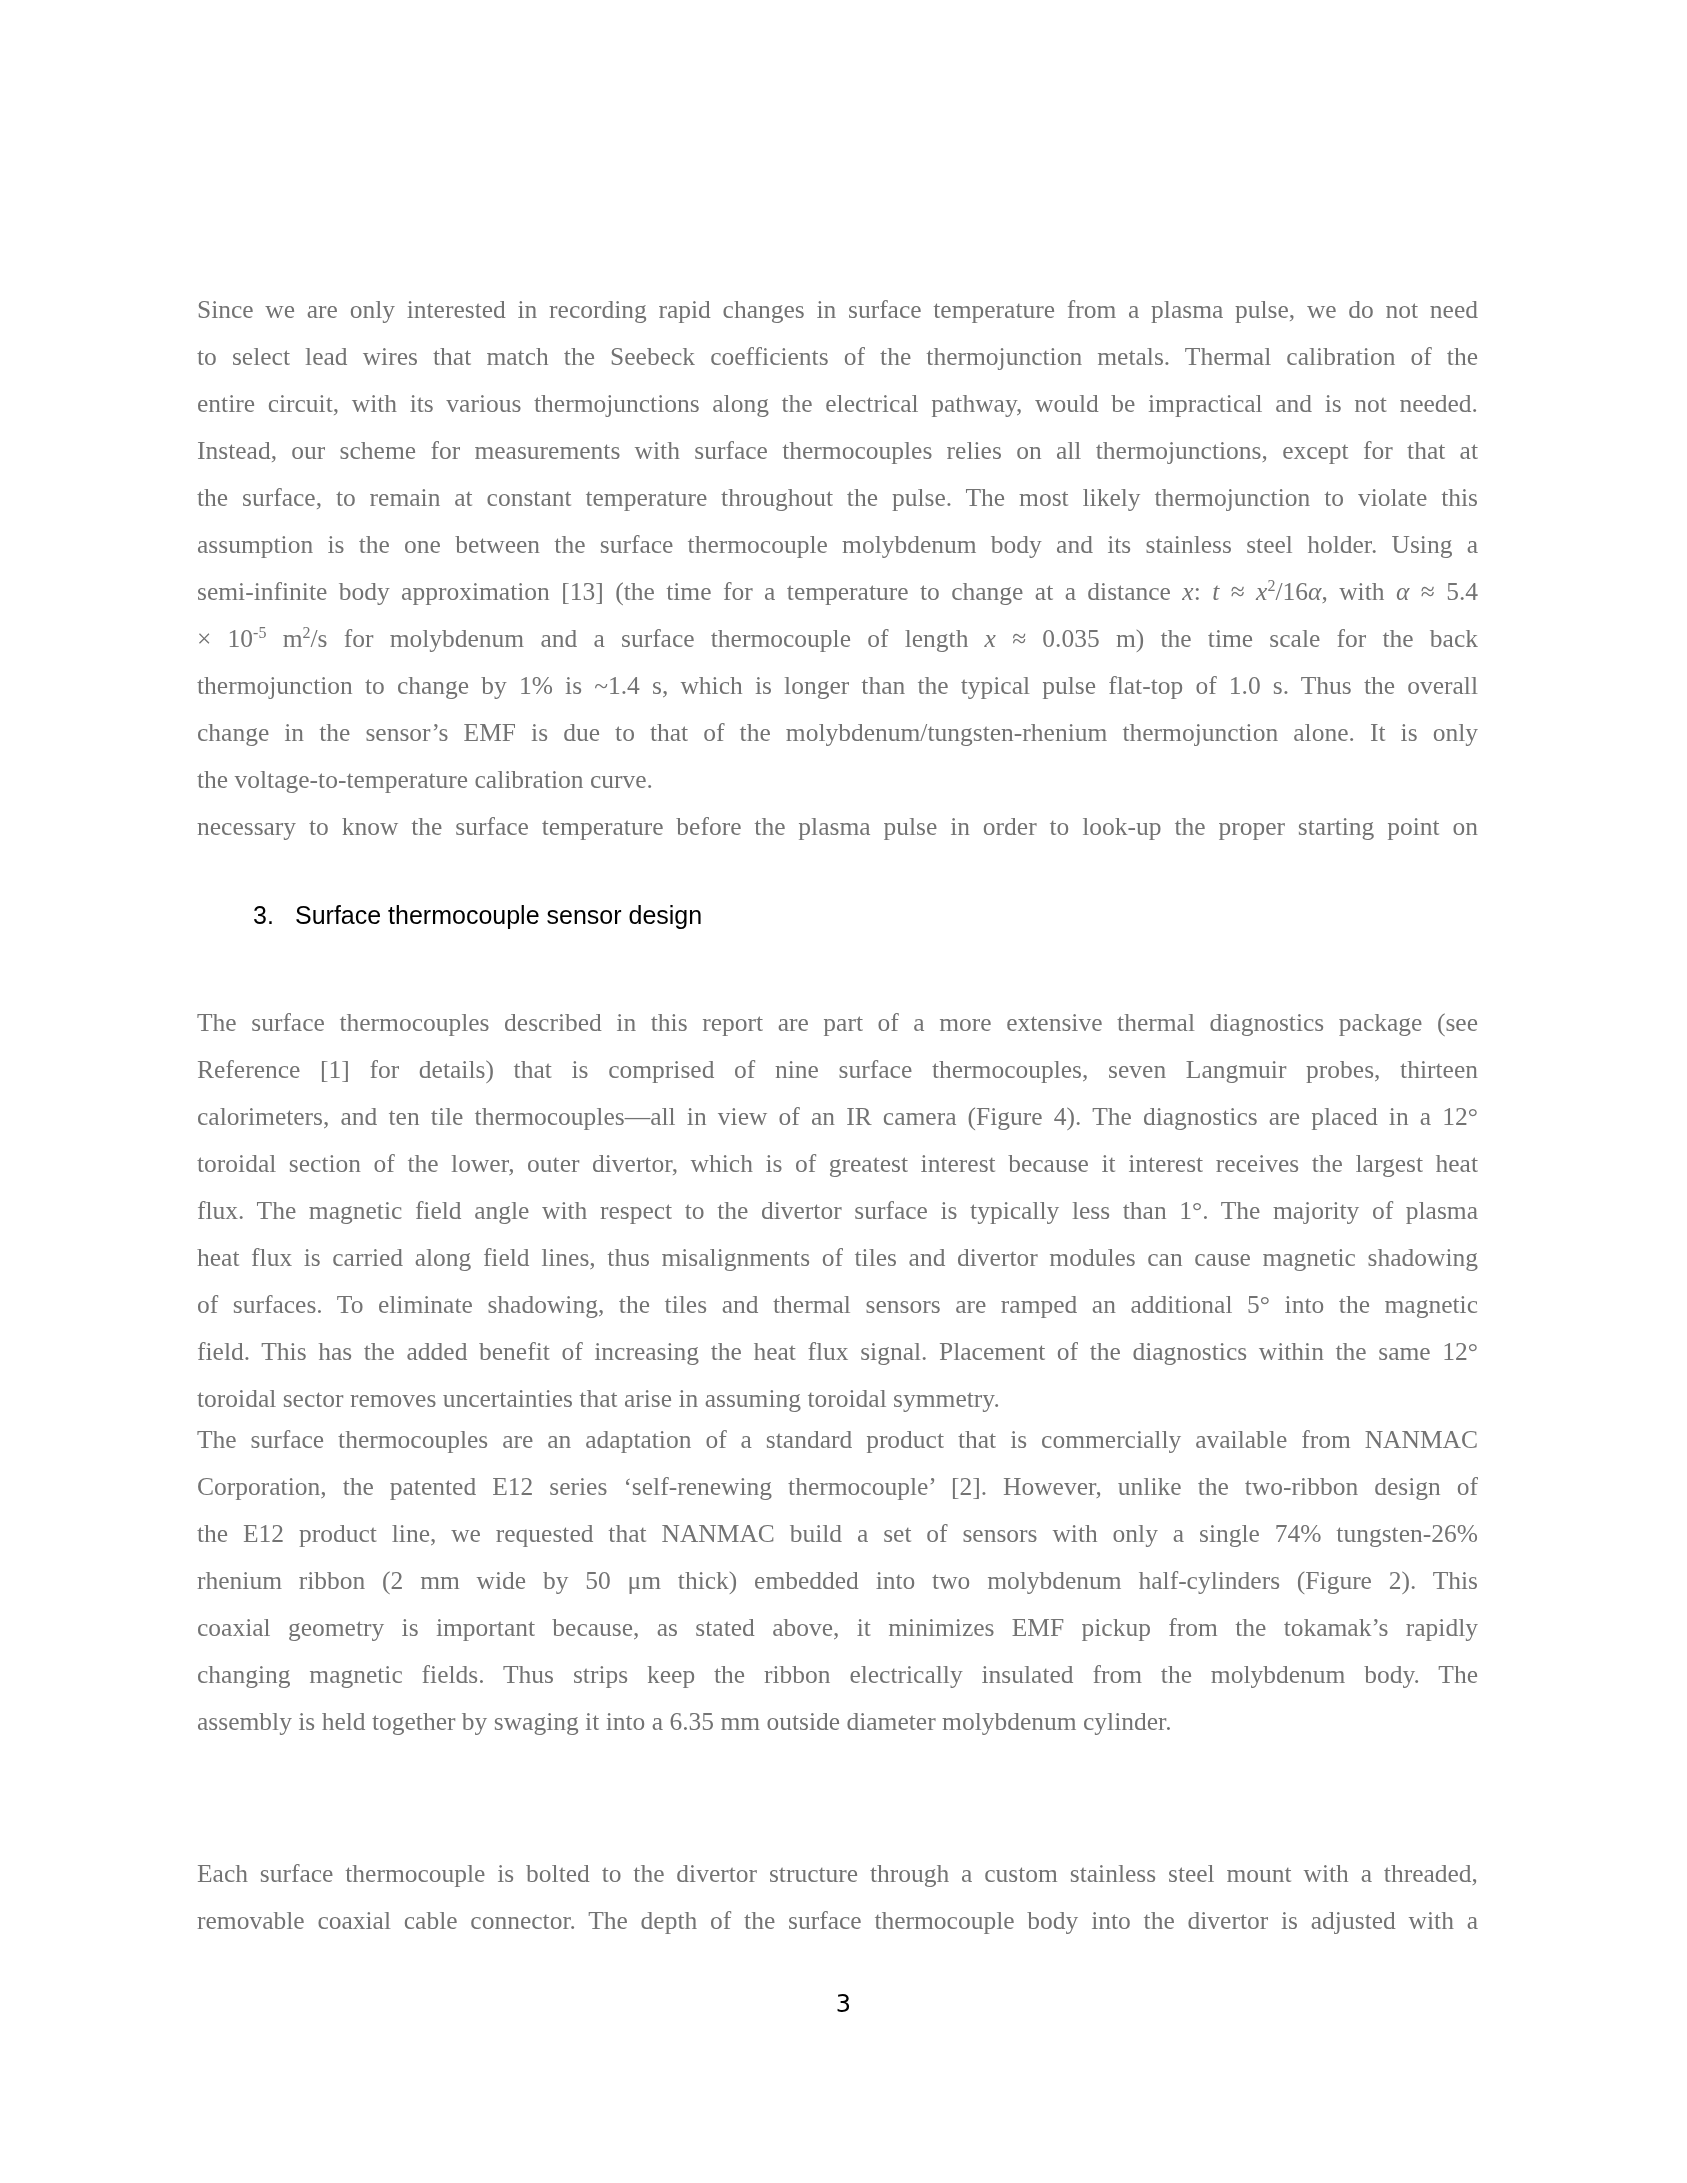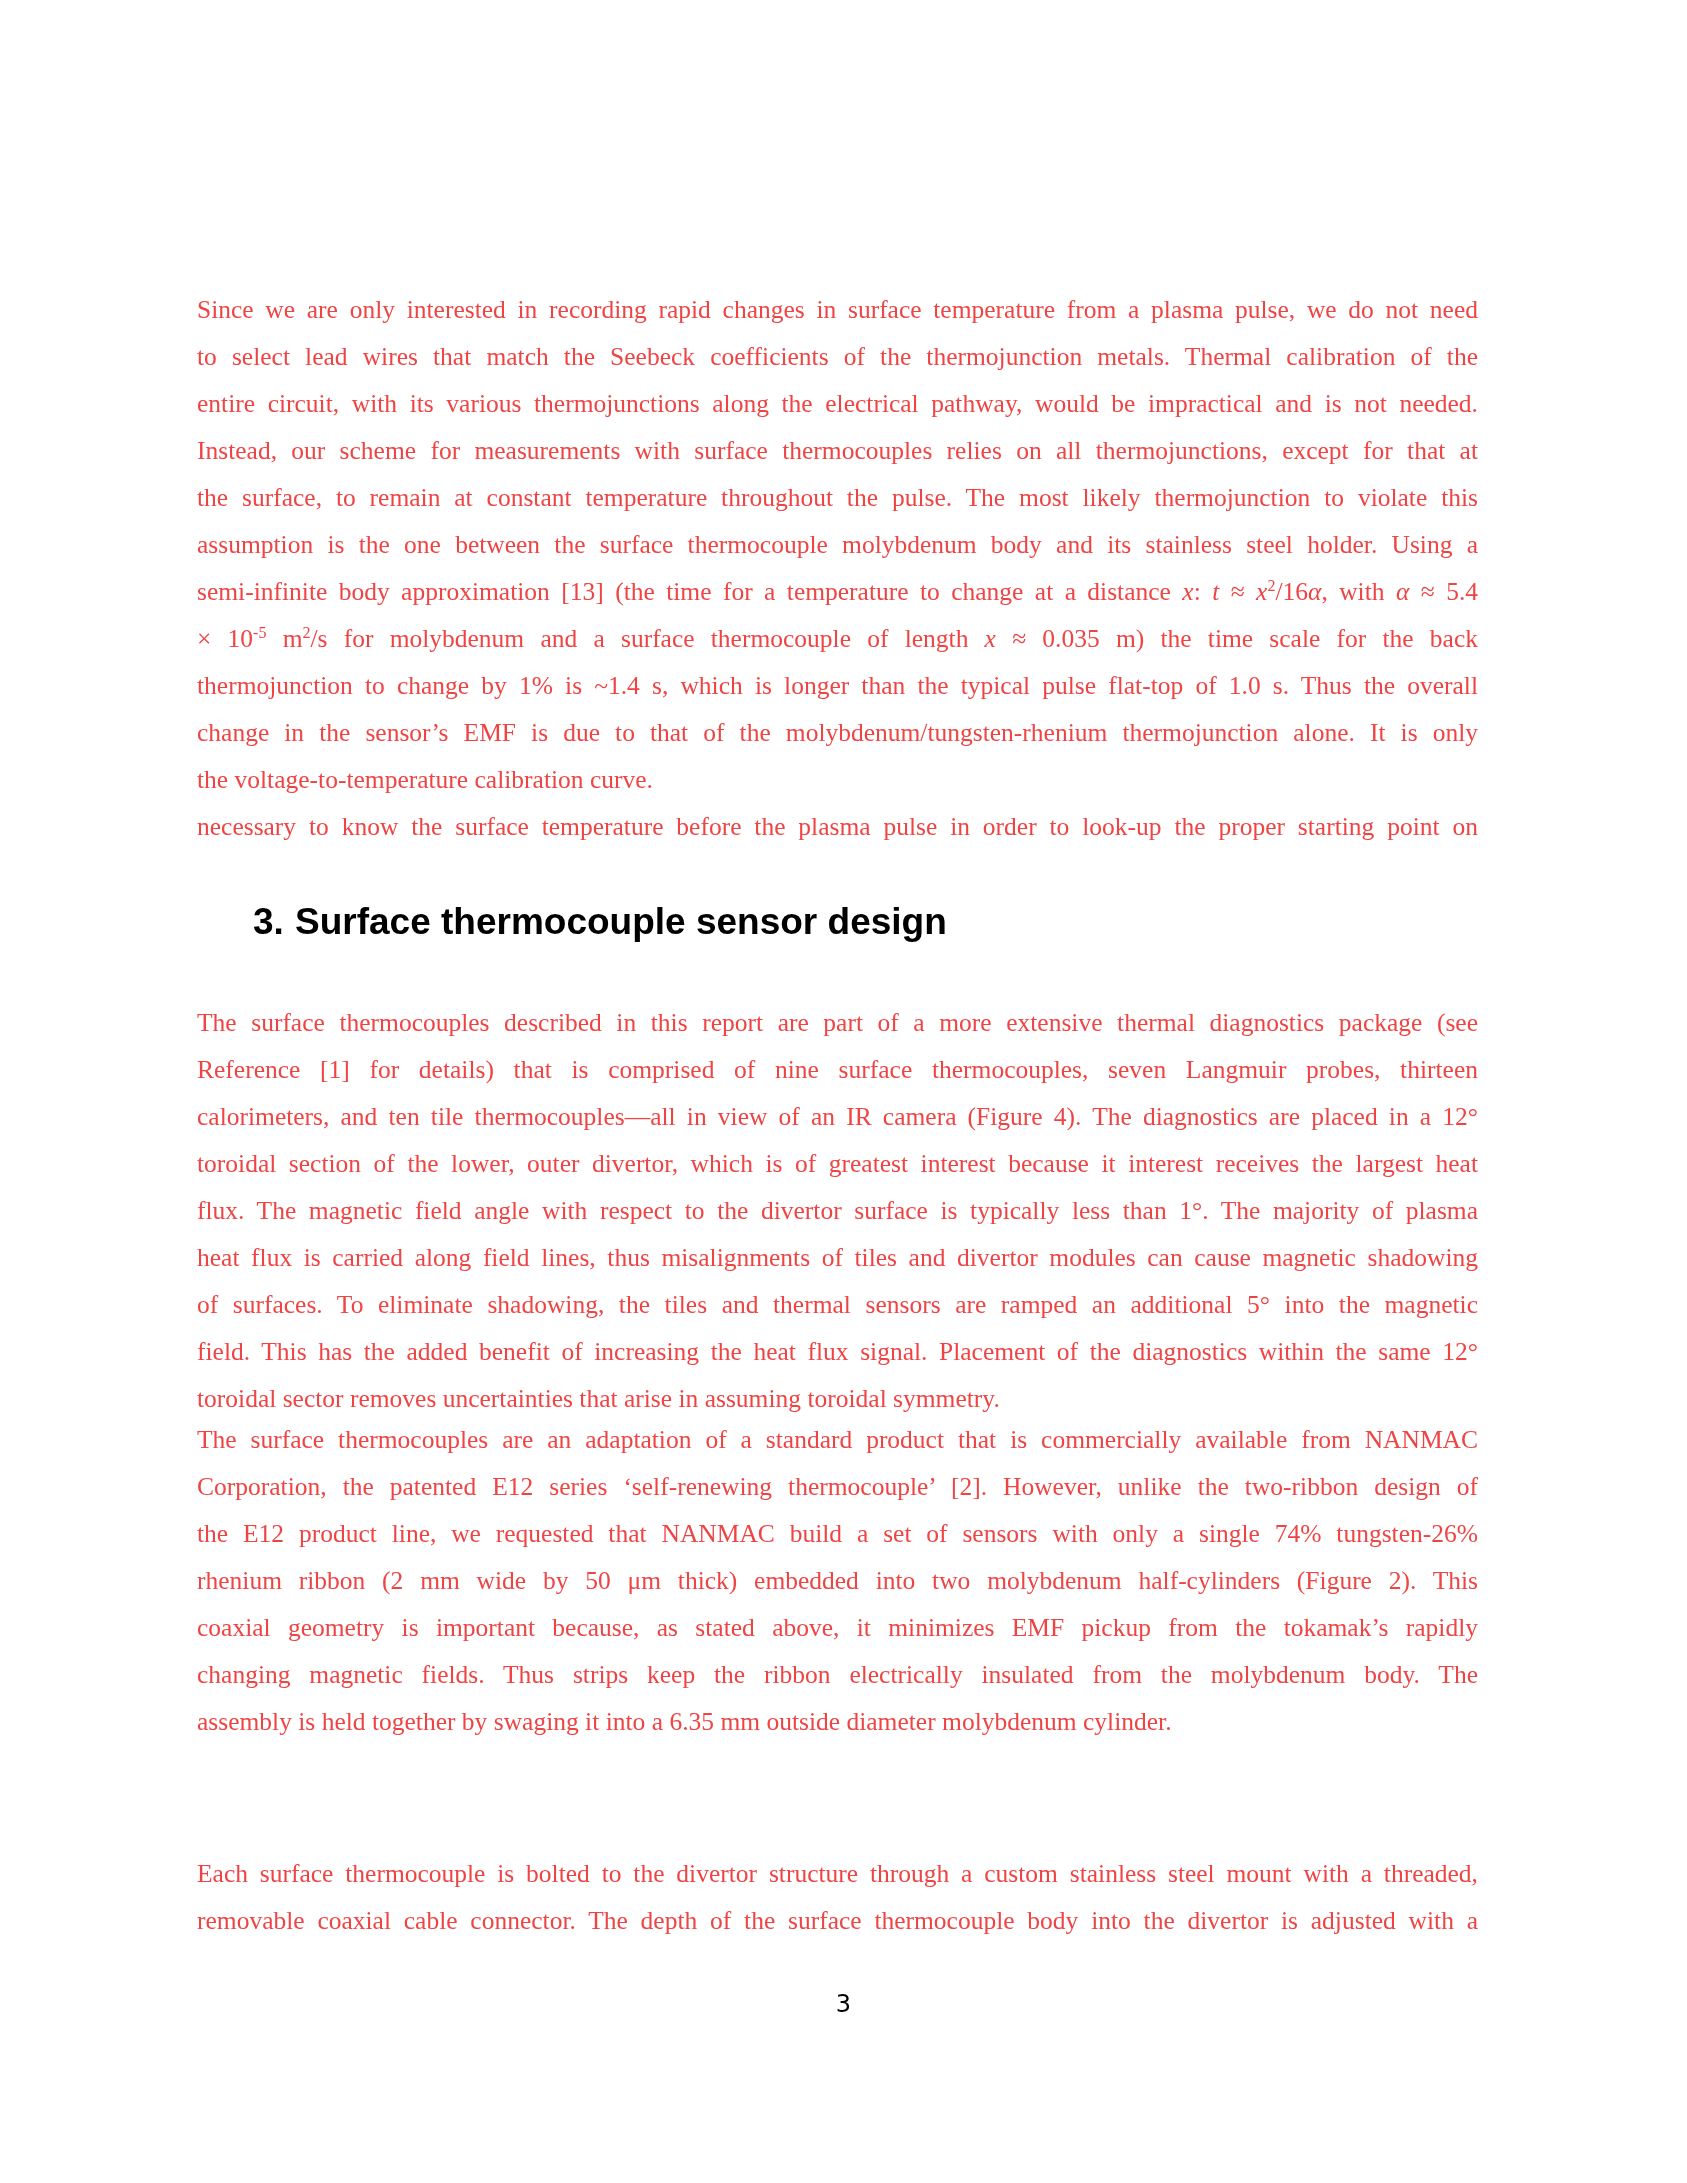--- a/index.html
+++ b/index.html
@@ -1,29 +1,29 @@
 <!DOCTYPE html>
 <html style="font-size:10.6px"><head>
 <meta charset="utf-8">
 <style>
   html, body { margin: 0; padding: 0; background: #ffffff; }
   body { width: 1687px; height: 2183px; position: relative; overflow: hidden; }
   .page { position: absolute; left: 0; top: 0; width: 1687px; height: 2183px; background: #fff; }
   .textblock {
     position: absolute; left: 197px; width: 1281px;
-    font-family: "Liberation Serif", serif; font-size: 25.5px; color: #ef4444;
+    font-family: "Liberation Serif", serif; font-size: 25.5px; color: #737373;
     line-height: 47px; text-align: justify;
   }
   .line { display: block; text-align: justify; text-align-last: justify; white-space: nowrap; height: 47px; }
   .line.last { text-align-last: left; }
   sup { font-size: 16px; line-height: 0; vertical-align: 9.3px; }
   i { font-style: italic; }
   .heading {
     position: absolute; left: 253px; top: 901px;
-    font-family: "Liberation Sans", sans-serif; font-weight: bold; font-size: 37px; color: #000;
+    font-family: "Liberation Sans", sans-serif; font-weight: normal; font-size: 25px; color: #000;
     white-space: nowrap;
   }
   .heading .num { display: inline-block; width: 42px; }
   .pagenum {
     position: absolute; left: 0; width: 1687px; top: 1990px; text-align: center;
     font-family: "DejaVu Sans", sans-serif; font-size: 24px; color: #000;
   }
 </style>
 </head>
 <body>

